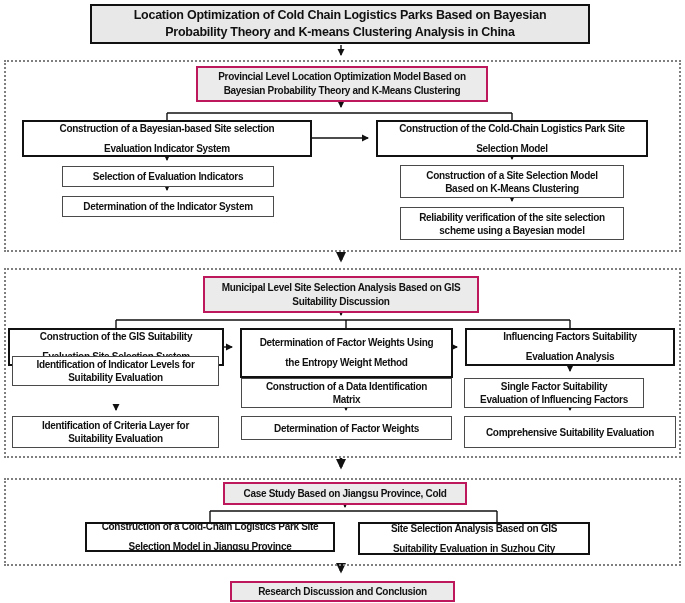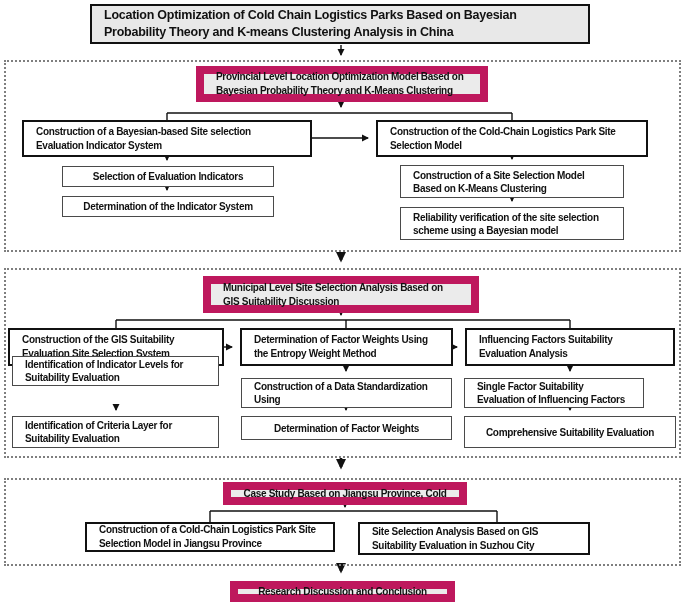--- a/index.html
+++ b/index.html
@@ -7,33 +7,34 @@
     position:relative;
     width:685px;height:603px;
     background:#ffffff;
     font-family:"Liberation Sans", sans-serif;
     color:#111;
   }
   .connectors{position:absolute;left:0;top:0;pointer-events:none;}
   .box{
     position:absolute;box-sizing:border-box;
     display:flex;align-items:center;justify-content:center;
+    text-align:center;
     background:#ffffff;
     font-weight:700;
     letter-spacing:-0.3px;
     padding:1px 12px;
     line-height:13px;
     font-size:10px;
   }
   .title-box{
     border:2px solid #111;background:#e8e8e8;
     font-size:12.5px;line-height:17px;letter-spacing:-0.25px;
   }
-  .hdr{border:8px solid #be185d;background:#ebebeb;line-height:14px;}
-  .main{border:2px solid #111;line-height:14px;}
+  .hdr{border:2px solid #be185d;background:#ebebeb;line-height:14px;}
+  .main{border:2px solid #111;line-height:20px;}
   .step{border:1px solid #4a4a4a;line-height:13px;}
   .section{
     position:absolute;box-sizing:border-box;
     border:2px dotted #7f7f7f;background:transparent;
   }
 </style>
 </head>
 <body>
 
 <div class="canvas">
@@ -106,27 +107,27 @@
   <div class="box step" style="left:62px;top:196px;width:212px;height:21px">Determination of the Indicator System</div>
 
   <div class="box step" style="left:400px;top:165px;width:224px;height:33px">Construction of a Site Selection Model Based on K-Means Clustering</div>
   <div class="box step" style="left:400px;top:207px;width:224px;height:33px">Reliability verification of the site selection scheme using a Bayesian model</div>
 
   <div class="section" style="left:4px;top:268px;width:677px;height:190px"></div>
 
   <div class="box hdr" style="left:203px;top:276px;width:276px;height:37px">Municipal Level Site Selection Analysis Based on GIS Suitability Discussion</div>
 
   <div class="box main" style="left:8px;top:328px;width:216px;height:38px">Construction of the GIS Suitability Evaluation Site Selection System</div>
-  <div class="box main" style="left:240px;top:328px;width:213px;height:38px">Determination of Factor Weights Using the Entropy Weight Method</div>
+  <div class="box main" style="left:240px;top:328px;width:213px;height:50px">Determination of Factor Weights Using the Entropy Weight Method</div>
   <div class="box main" style="left:465px;top:328px;width:210px;height:38px">Influencing Factors Suitability Evaluation Analysis</div>
 
   <div class="box step" style="left:12px;top:356px;width:207px;height:30px">Identification of Indicator Levels for Suitability Evaluation</div>
   <div class="box step" style="left:12px;top:416px;width:207px;height:32px">Identification of Criteria Layer for Suitability Evaluation</div>
 
-  <div class="box step" style="left:241px;top:378px;width:211px;height:30px">Construction of a Data Standardization Using</div>
+  <div class="box step" style="left:241px;top:378px;width:211px;height:30px">Construction of a Data Identification Matrix</div>
   <div class="box step" style="left:241px;top:416px;width:211px;height:24px">Determination of Factor Weights</div>
 
   <div class="box step" style="left:464px;top:378px;width:180px;height:30px">Single Factor Suitability Evaluation of Influencing Factors</div>
   <div class="box step" style="left:464px;top:416px;width:212px;height:32px">Comprehensive Suitability Evaluation</div>
 
   <div class="section" style="left:4px;top:478px;width:677px;height:88px"></div>
 
   <div class="box hdr" style="left:223px;top:482px;width:244px;height:23px">Case Study Based on Jiangsu Province, Cold</div>
 
   <div class="box main" style="left:85px;top:522px;width:250px;height:30px">Construction of a Cold-Chain Logistics Park Site Selection Model in Jiangsu Province</div>

